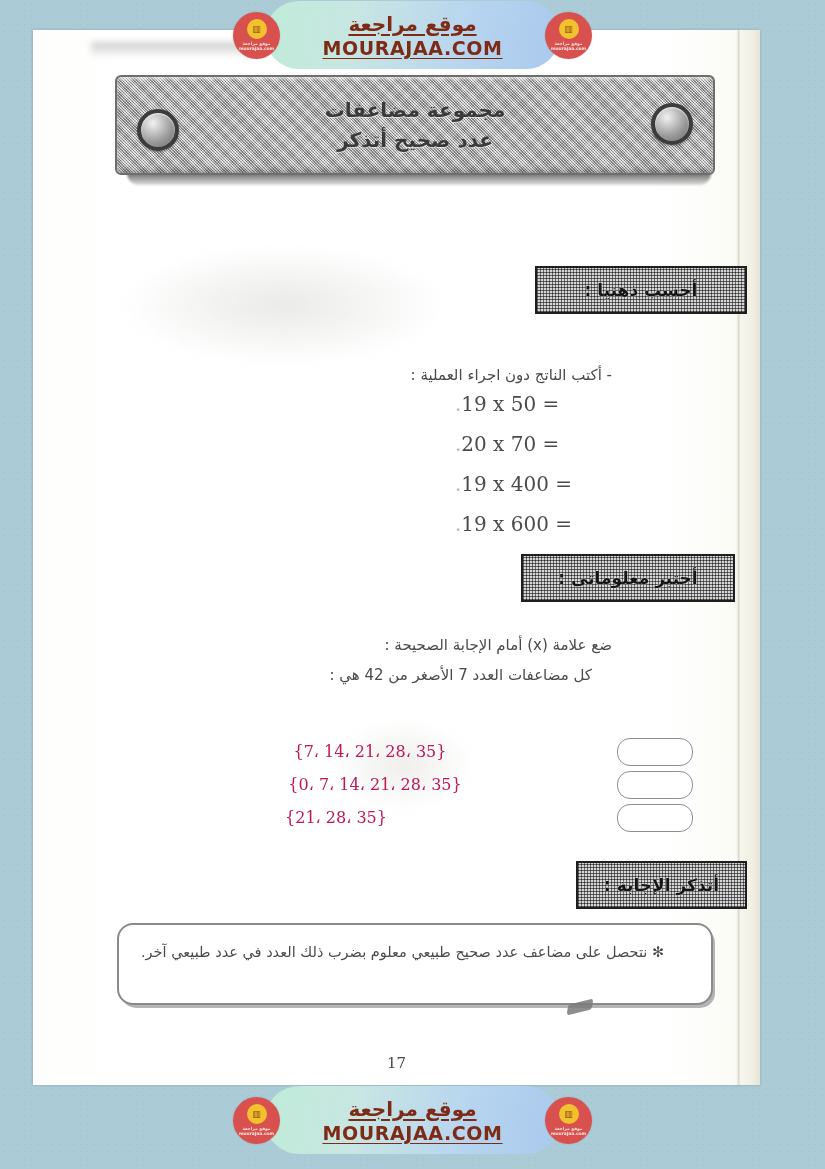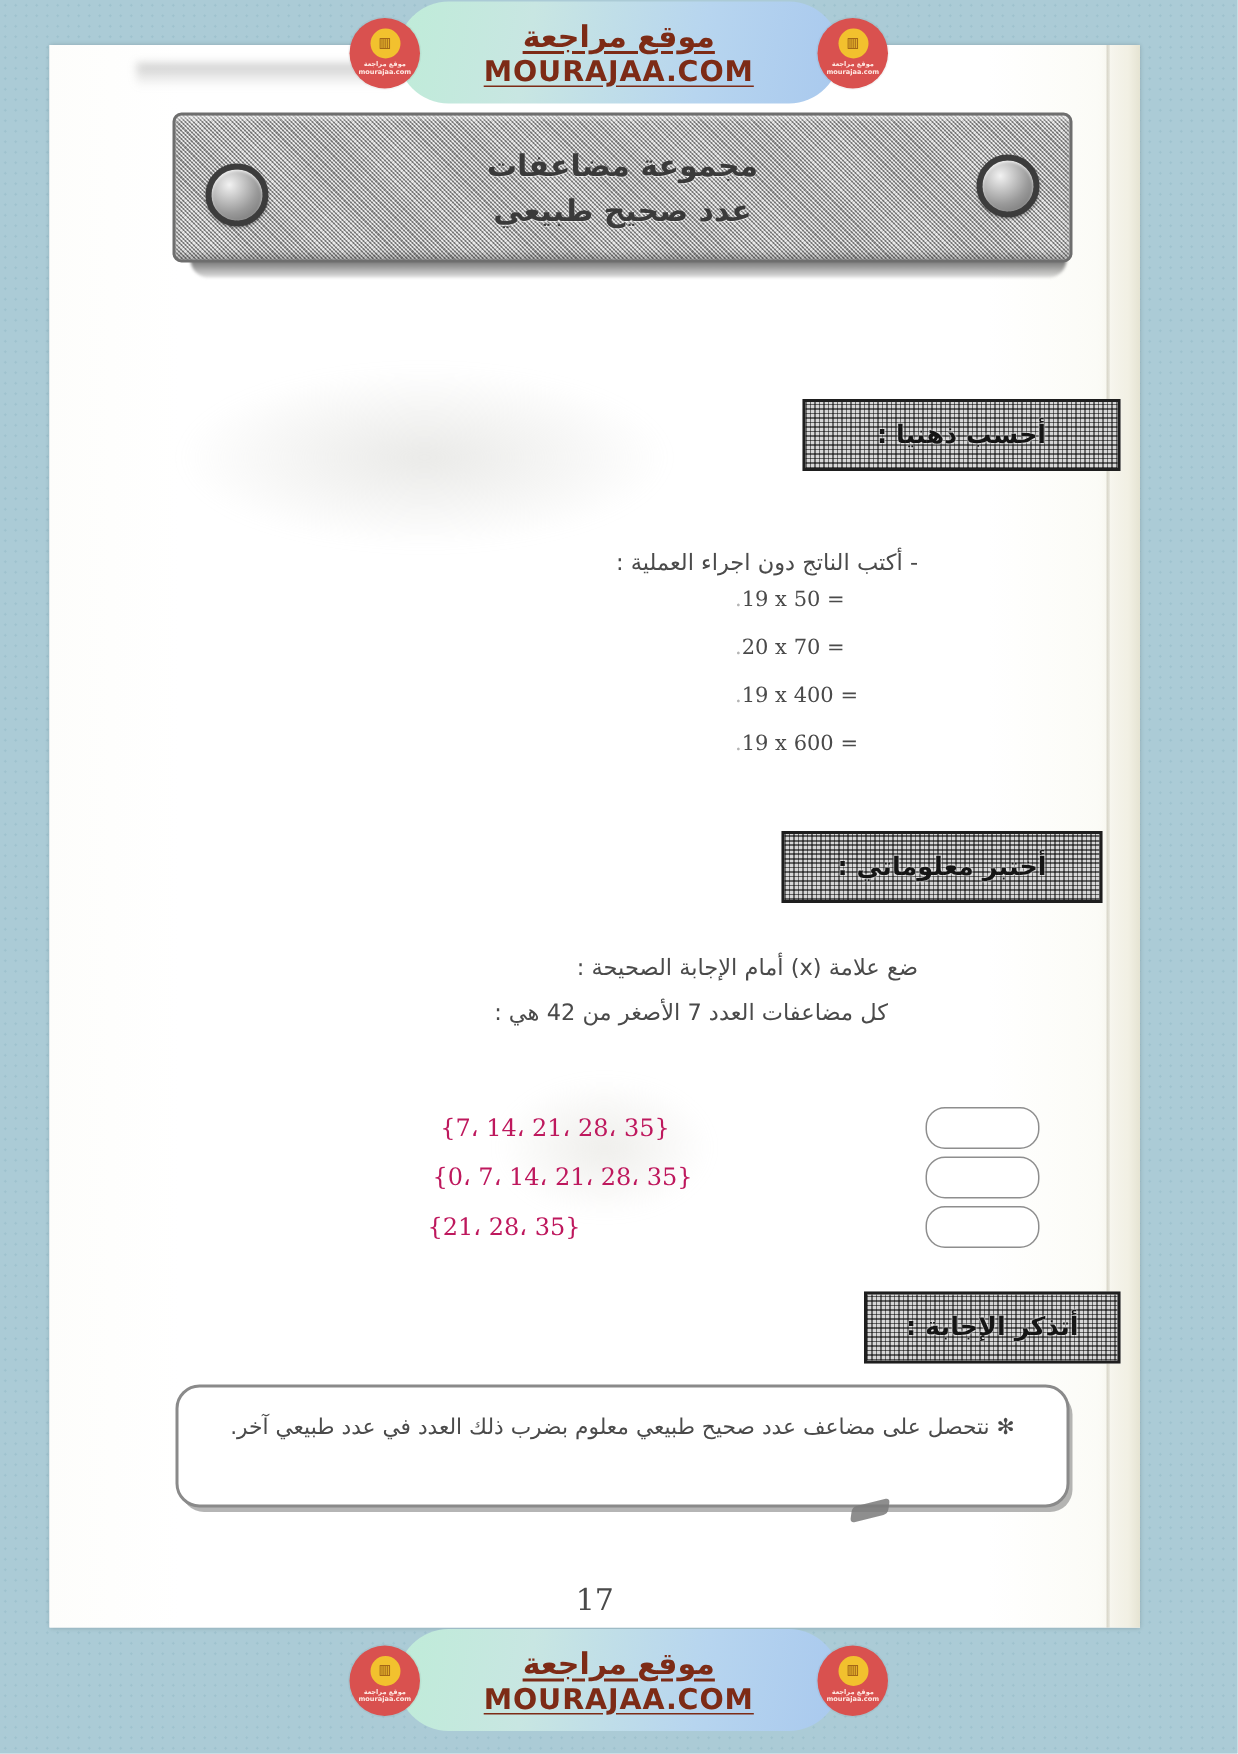--- a/index.html
+++ b/index.html
@@ -160,21 +160,21 @@
     white-space:nowrap;
   }
   #prompt-mental{right:148px;top:336px;}
   #quiz-q1{right:148px;top:606px;}
   #quiz-q2{right:168px;top:636px;}
 
   .ops{position:absolute;right:188px;top:362px;}
   .op{
     direction:ltr;text-align:left;
     font-family:"DejaVu Serif","Liberation Serif",serif;
-    font-size:14px;color:#4a4a4a;margin-bottom:16px;
+    font-size:20px;color:#4a4a4a;margin-bottom:16px;
     white-space:nowrap;
   }
   .op .dot{color:#b4b4b4;margin-left:8px;}
 
   
   .choices{position:absolute;left:100px;top:706px;width:560px;}
   .choice-row{
     display:flex;align-items:center;justify-content:flex-start;
     height:31px;margin-bottom:2px;
   }
@@ -193,57 +193,57 @@
   .choice-row:nth-child(3) .choice-set{padding-right:78px;}
 
   
   .rule-box{
     position:absolute;left:84px;top:893px;width:592px;height:78px;
     border:2.5px solid #8a8a8a;border-radius:16px;
     background:#fff;
     box-shadow:3px 4px 0 -1px rgba(120,120,120,.55);
   }
   .rule-text{
-    direction:rtl;text-align:center;
+    direction:rtl;text-align:left;
     padding:14px 22px 0 22px;
     font-size:14.5px;line-height:1.9;color:#4a4a4a;
     font-family:"DejaVu Sans","Liberation Sans",sans-serif;
   }
   .rule-tick{
     position:absolute;left:534px;top:972px;width:26px;height:10px;
     background:#7a7a7a;border-radius:3px;transform:rotate(-14deg) skewX(-22deg);
     opacity:.85;
   }
 
   
   .page-num{
     position:absolute;left:0;right:0;top:1024px;text-align:center;
     font-family:"DejaVu Serif","Liberation Serif",serif;
-    font-size:20px;color:#4a4a4a;
+    font-size:15px;color:#4a4a4a;
   }
 </style>
 </head>
 <body>
 
 <div class="backdrop"></div>
 
 <div class="sheet">
   <div class="sheet-grain"></div>
   <div class="corner-smudge"></div>
   <div class="ghost-blotch"></div>
   <div class="ghost-blotch2"></div>
   <div class="edge-smudge"></div>
   <div class="binding-line"></div>
 
   <div class="plaque-wrap">
     <div class="plaque-shadow"></div>
     <div class="plaque">
       <div class="plaque-title">
         <div>مجموعة مضاعفات</div>
-        <div>عدد صحيح طبيعي</div>
+        <div>عدد صحيح أتذكر</div>
       </div>
       <div class="bolt bl"></div>
       <div class="bolt tr"></div>
     </div>
   </div>
 
   <div class="section-head" id="head-mental">
     <span>أحسب ذهنيا :</span>
   </div>
 

